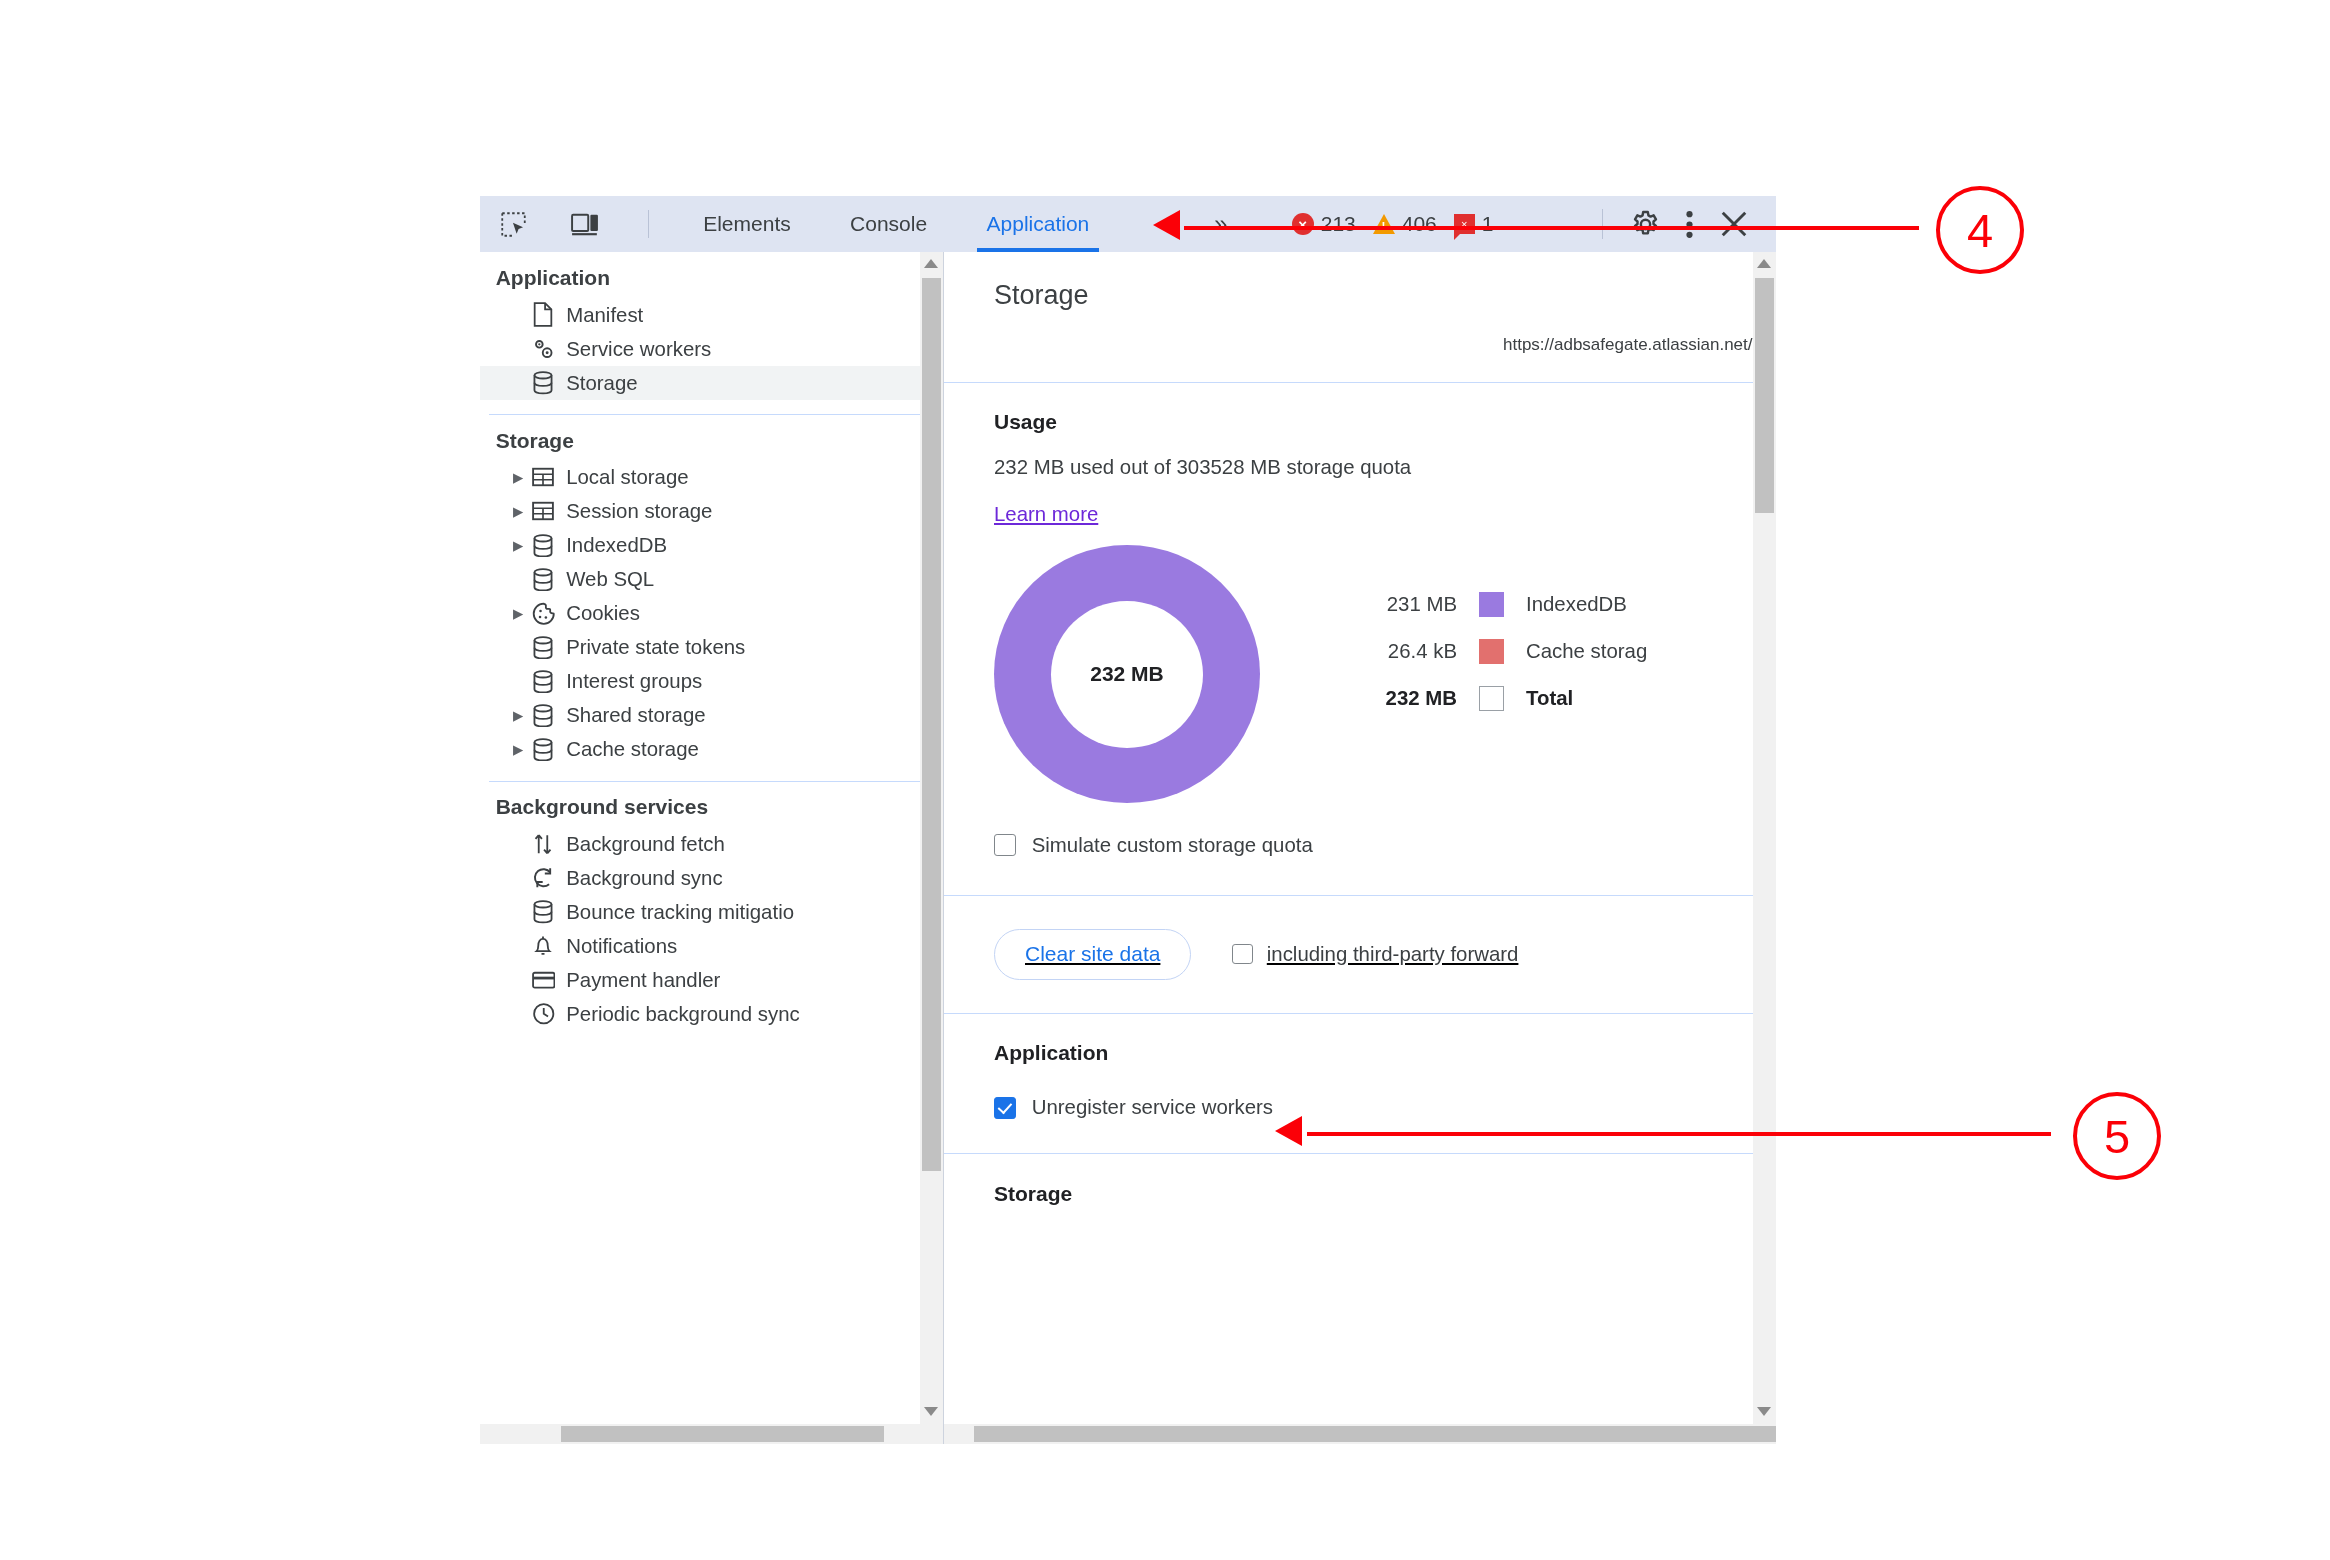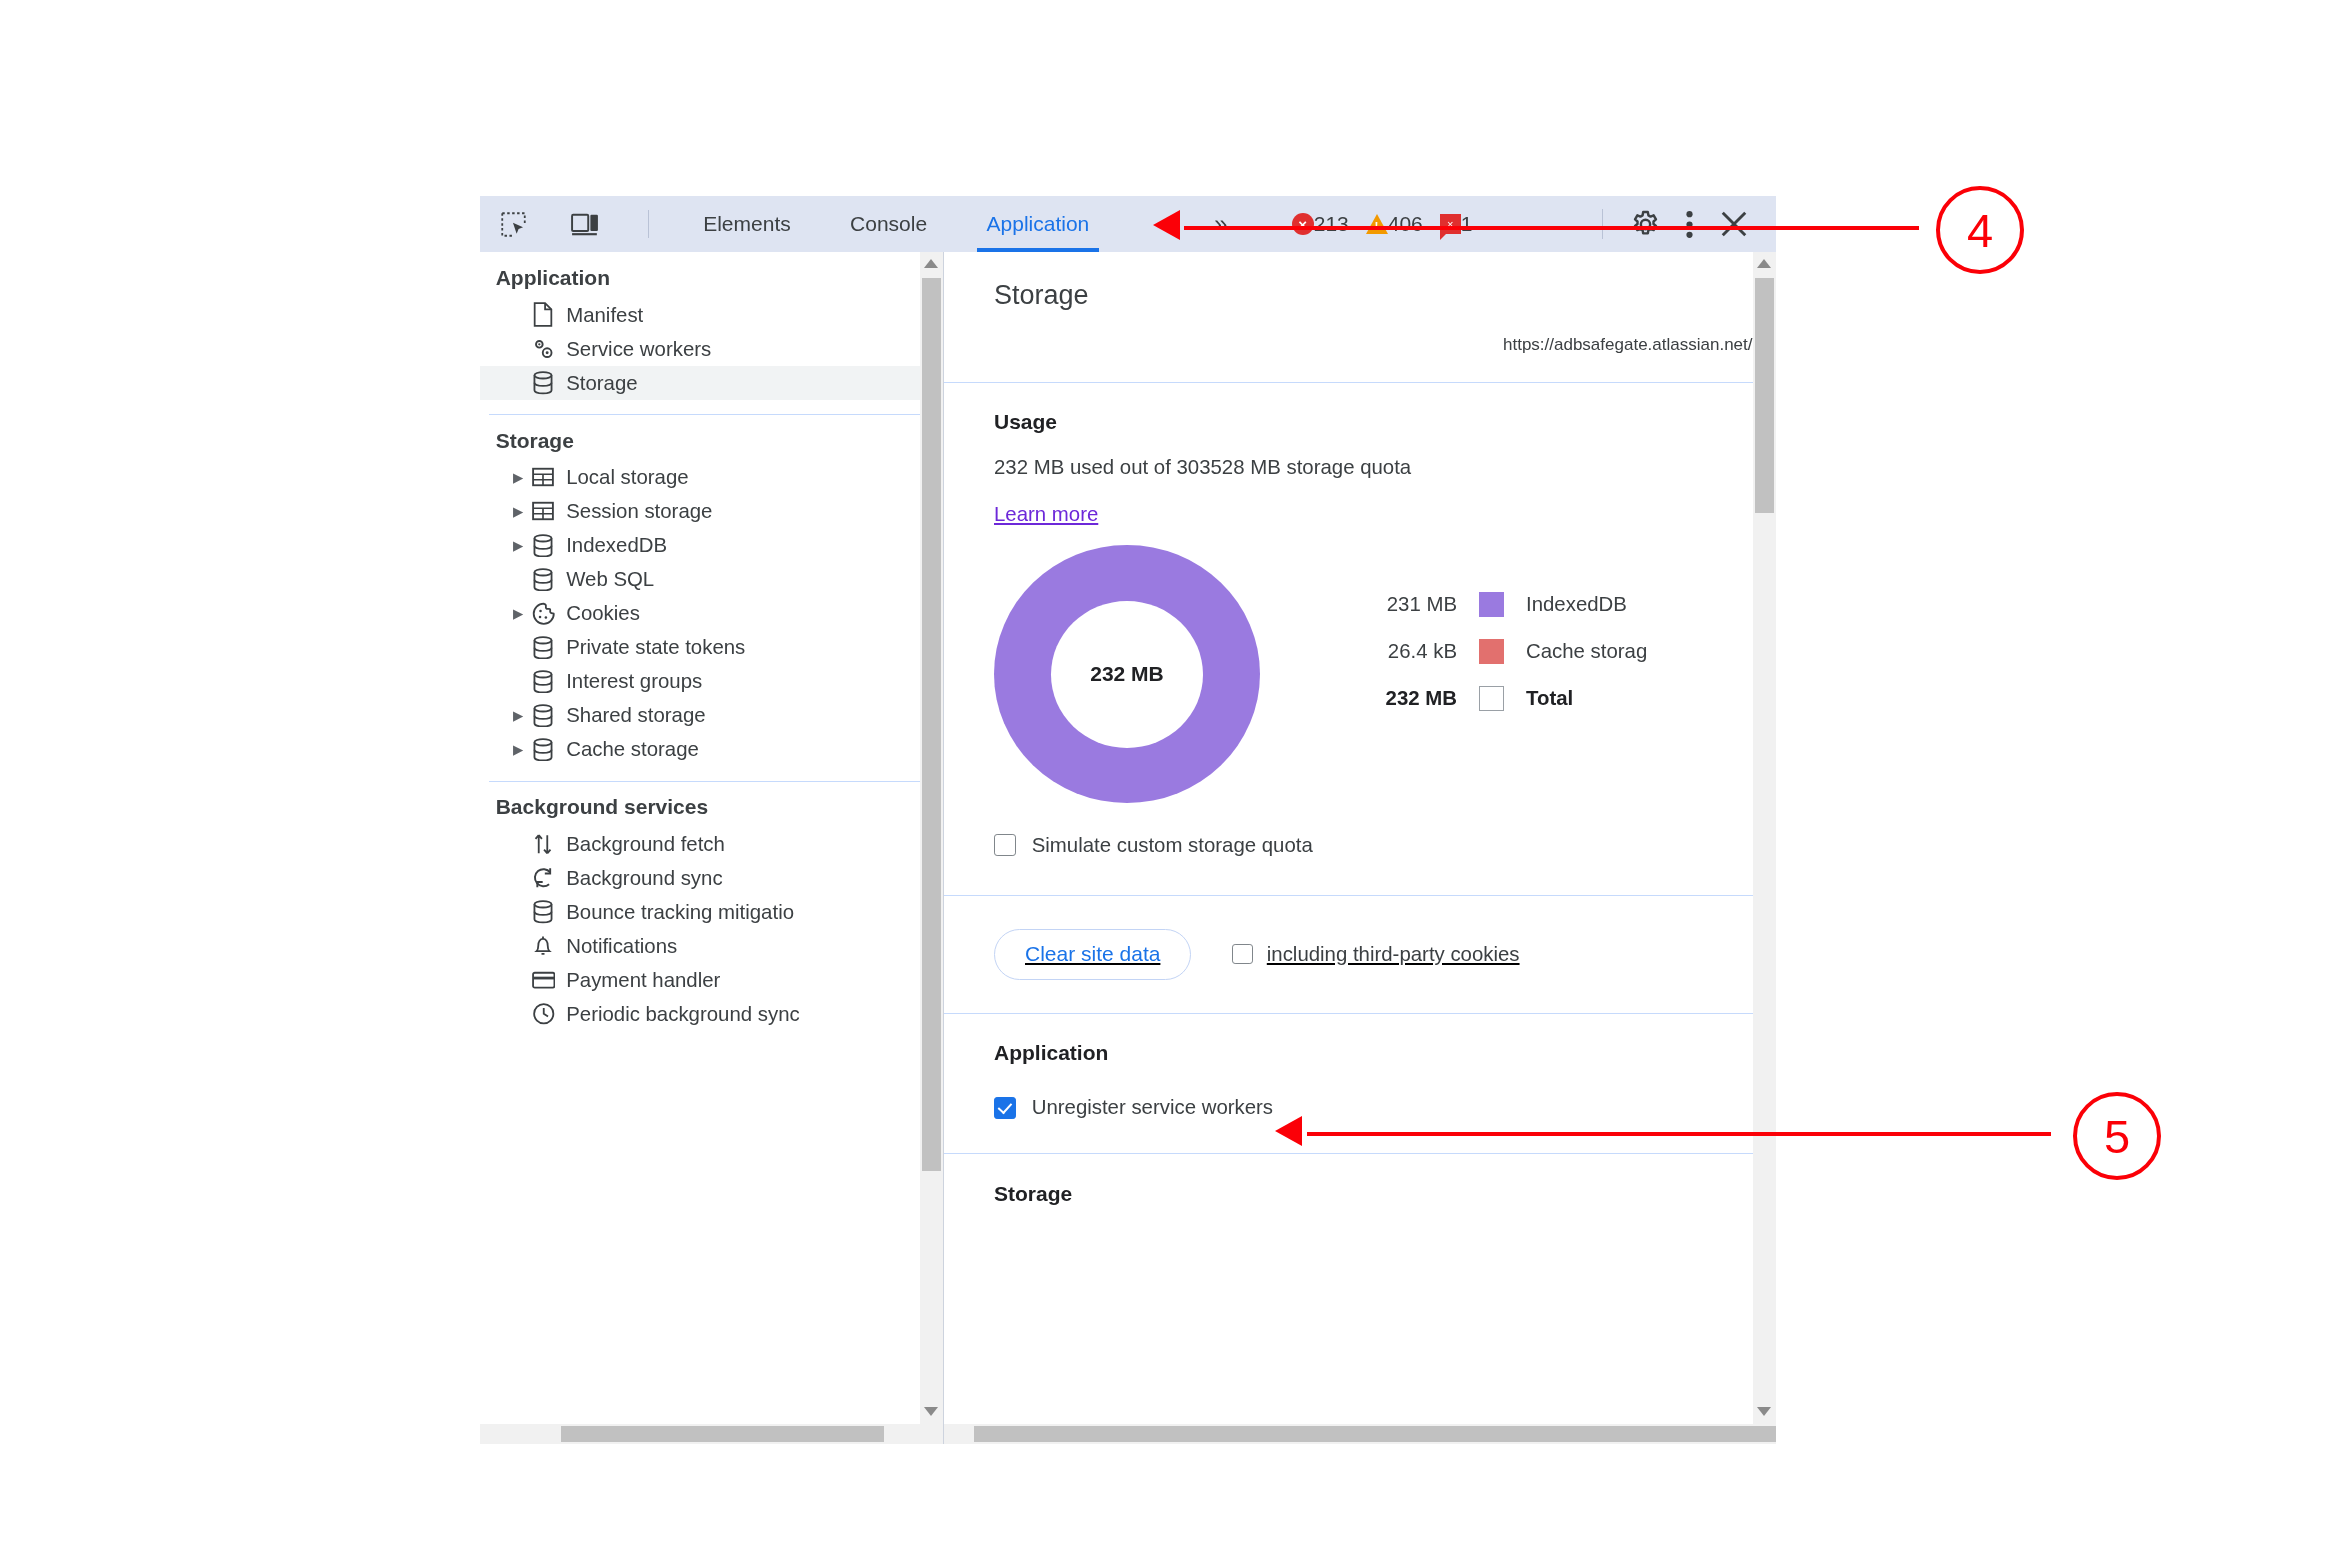--- a/index.html
+++ b/index.html
@@ -81,21 +81,21 @@
     gap: 0px;
     margin-left: 30px;
   }
   .counter {
     display: flex;
     align-items: center;
     font-size: 21px;
     color: #3c4043;
     margin-right: 17px;
   }
-  .counter .cnum { }
+  .counter .cnum { margin-left: 7px; }
 
   .err-dot {
     width: 22px; height: 22px; border-radius: 50%;
     background: #e02f2f;
     color: #fff; font-size: 15px; font-weight: bold;
     display: flex; align-items: center; justify-content: center;
     line-height: 1;
   }
   .warn-tri {
     width: 0; height: 0;
@@ -839,21 +839,21 @@
           </div>
         </div>
 
         <div class="blk-sep"></div>
 
         <div class="blk">
           <div class="clear-row">
             <button class="btn-clear">Clear site data</button>
             <span class="third-party">
               <span class="cbox-sm"></span>
-              <span>including third-party cookies</span>
+              <span>including third-party forward</span>
             </span>
           </div>
         </div>
 
         <div class="blk-sep"></div>
 
         <div class="blk">
           <div class="m-h2">Application</div>
           <div class="cb-row" style="padding-bottom:34px;">
             <span class="cbox checked"></span>

